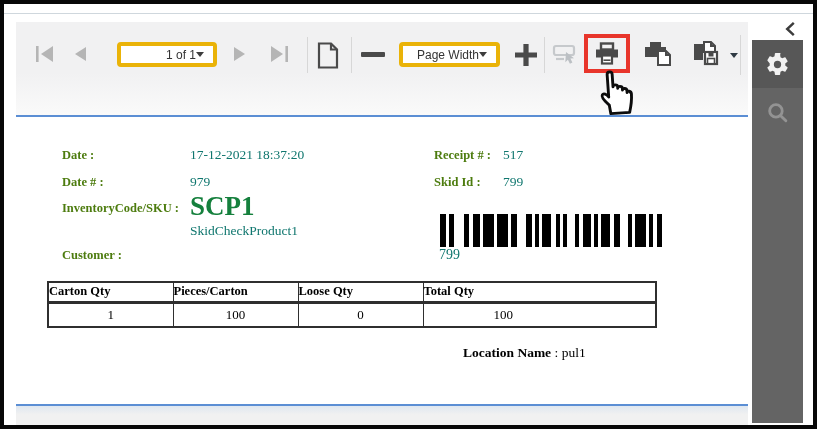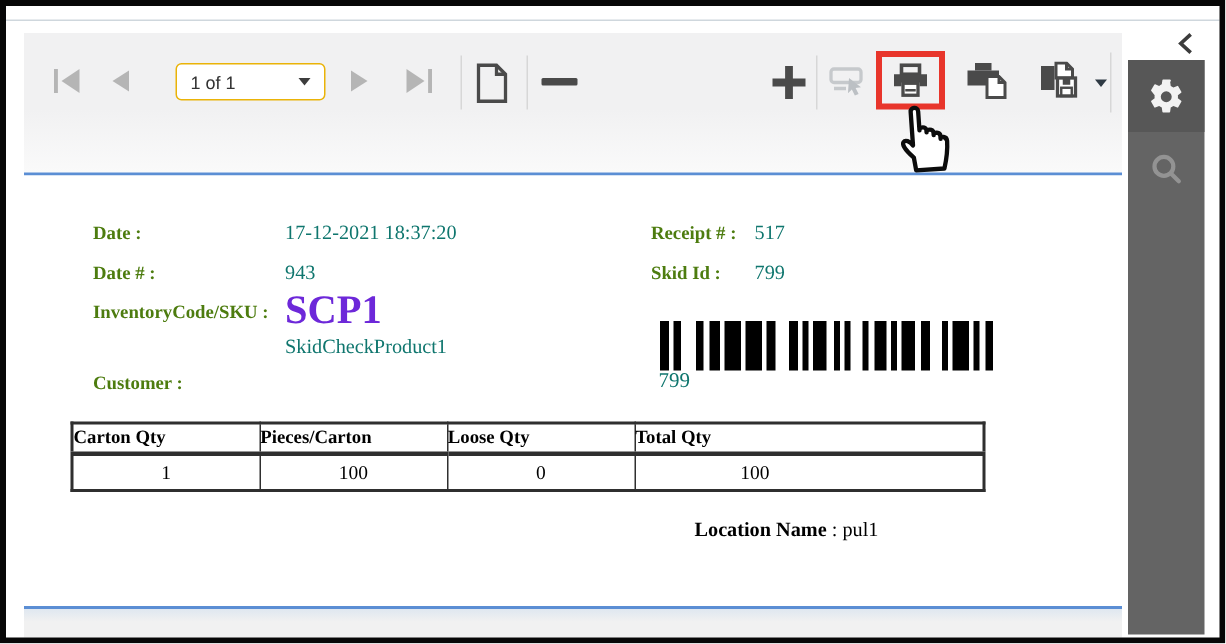--- a/index.html
+++ b/index.html
@@ -15,34 +15,34 @@
   .hairline{position:absolute;left:4px;top:13px;width:809px;height:1px;background:var(--hairline)}
   .toolbar-bg{position:absolute;left:16px;top:22px;width:732px;height:93px;
     background:linear-gradient(180deg,#f1f1f2 0%,#f1f1f2 55%,#fafafa 100%)}
   .page-top-line{position:absolute;left:16px;top:115px;width:732px;height:2px;background:var(--page-border-blue)}
   .page{position:absolute;left:16px;top:117px;width:732px;height:287px;background:#fff}
   .page-bottom-line{position:absolute;left:16px;top:404px;width:732px;height:2px;background:var(--page-border-blue)}
   .below-page{position:absolute;left:16px;top:406px;width:732px;height:19px;
     background:linear-gradient(180deg,#dfe7f0 0%,#f1f1f1 45%)}
   
   .tb-btn{position:absolute;display:flex;align-items:center;justify-content:center;cursor:pointer}
-  .selectbox{position:absolute;height:25px;background:#fff;border:1px solid #eab308;border-radius:4px;
-    display:flex;align-items:center;justify-content:space-between;padding:0 9px;font-size:12px;color:#333;cursor:pointer}
+  .selectbox{position:absolute;height:25px;background:#fff;border:4px solid #eab308;border-radius:4px;
+    display:flex;align-items:center;justify-content:flex-end;padding:0 9px;font-size:12px;color:#333;cursor:pointer}
   .caret{width:0;height:0;border-left:4.5px solid transparent;border-right:4.5px solid transparent;border-top:5.5px solid #3d3d3d}
   .vsep{position:absolute;width:1px;height:36px;top:37px;background:#d7d7d7}
   .minus-bar{width:24px;height:5px;background:var(--toolbar-icon);border-radius:1px}
   .red-box{position:absolute;left:584px;top:34px;width:46px;height:39px;border:4px solid var(--highlight-red);z-index:20}
   
   .sidebar{position:absolute;left:752px;top:40px;width:51px;height:383px;background:var(--sidebar-bg)}
   .sidebar .block{width:51px;height:48px;display:flex;align-items:center;justify-content:center;cursor:pointer}
   .block.active{background:var(--sidebar-dark)}
   
   .rl{position:absolute;font-family:"Liberation Serif",serif;font-weight:bold;font-size:12.5px;color:#4d7c0f;white-space:nowrap}
   .rv{position:absolute;font-family:"Liberation Serif",serif;font-size:13.5px;color:#0f766e;white-space:nowrap}
-  .rv-big{position:absolute;font-family:"Liberation Serif",serif;font-weight:bold;font-size:27px;color:#6d28d9}
+  .rv-big{position:absolute;font-family:"Liberation Serif",serif;font-weight:bold;font-size:27px;color:#15803d}
   .barcode{position:absolute;left:424px;top:97px;width:222px;height:33px;display:flex}
   .bc-bar{height:100%;background:#000}
   .bc-gap{height:100%}
   table.qty{position:absolute;left:31px;top:164px;width:608px;border-collapse:collapse;table-layout:fixed;
     font-family:"Liberation Serif",serif;color:#000}
   table.qty{border:2px solid #2f2f2f}
   table.qty th{font-size:12.5px;font-weight:bold;height:20px;border-bottom:3px solid #2f2f2f;border-left:1px solid #2f2f2f;text-align:left}
   table.qty td{font-size:13px;height:25px;border-left:1px solid #2f2f2f;text-align:center}
   table.qty th:first-child,table.qty td:first-child{border-left:none}
   th.shift,td.shift{padding-right:72px}
@@ -89,20 +89,24 @@
       <path d="M2 1 h12 l6 6 v18 h-18 z" fill="none" stroke="var(--toolbar-icon)" stroke-width="2.2"></path>
       <path d="M14 1 v6 h6" fill="none" stroke="var(--toolbar-icon)" stroke-width="2.2"></path>
     </svg>
   </div>
 
   <div class="vsep" style="left:351px"></div>
 
   <div class="tb-btn" style="left:360px;top:44px;width:26px;height:20px">
     <div class="minus-bar"></div>
   </div>
+  <div class="selectbox" style="left:399px;top:42px;width:101px">
+    <span>Page Width</span>
+    <span class="caret"></span>
+  </div>
   <div class="tb-btn" style="left:512px;top:41px;width:27px;height:27px">
     <svg width="26" height="26" viewBox="0 0 26 26">
       <path d="M13 2 v22 M2 13 h22" stroke="var(--toolbar-icon)" stroke-width="5.2"></path>
     </svg>
   </div>
 
   <div class="vsep" style="left:544px"></div>
 
   <div class="tb-btn" style="left:551px;top:41px;width:30px;height:26px">
     <svg width="28" height="25" viewBox="0 0 28 25">
@@ -151,21 +155,21 @@
     <svg width="52" height="50" viewBox="0 0 26 26">
       <path d="M8.5 25 L8 20.5 C5.5 18 4.1 15.8 4.8 14.9 C5.4 14.1 7 14.6 8 16.3 L8 4.6 C8 2.9 10.6 2.9 10.6 4.6 L10.6 11.2 C10.6 9.9 13 9.9 13 11.3 L13 12.1 C13 10.8 15.4 10.9 15.4 12.3 L15.4 13.2 C15.4 12.1 17.7 12.2 17.7 13.7 L17.7 14.7 C17.7 13.6 19.9 13.8 19.9 15.5 C19.9 18.6 19.5 21 18.3 25 Z" fill="#fff" stroke="#0c0c0c" stroke-width="1.5" stroke-linejoin="round"></path>
     </svg>
   </div>
 
   <div class="page-top-line"></div>
   <div class="page">
     <span class="rl" style="left:46px;top:31px">Date :</span>
     <span class="rv" style="left:174px;top:30px">17-12-2021 18:37:20</span>
     <span class="rl" style="left:46px;top:58px">Date # :</span>
-    <span class="rv" style="left:174px;top:57px">943</span>
+    <span class="rv" style="left:174px;top:57px">979</span>
     <span class="rl" style="left:46px;top:84px">InventoryCode/SKU :</span>
     <span class="rv-big" style="left:174px;top:74px">SCP1</span>
     <span class="rv" style="left:174px;top:106px">SkidCheckProduct1</span>
     <span class="rl" style="left:46px;top:131px">Customer :</span>
 
     <span class="rl" style="left:418px;top:31px">Receipt # :</span>
     <span class="rv" style="left:487px;top:30px">517</span>
     <span class="rl" style="left:418px;top:58px">Skid Id :</span>
     <span class="rv" style="left:487px;top:57px">799</span>
 

